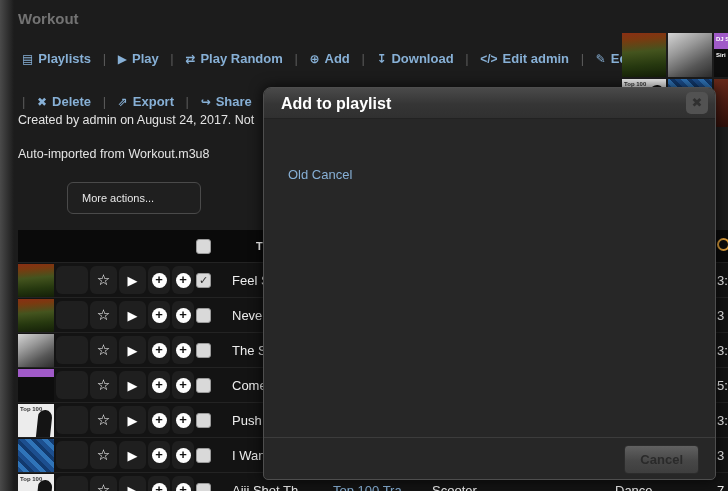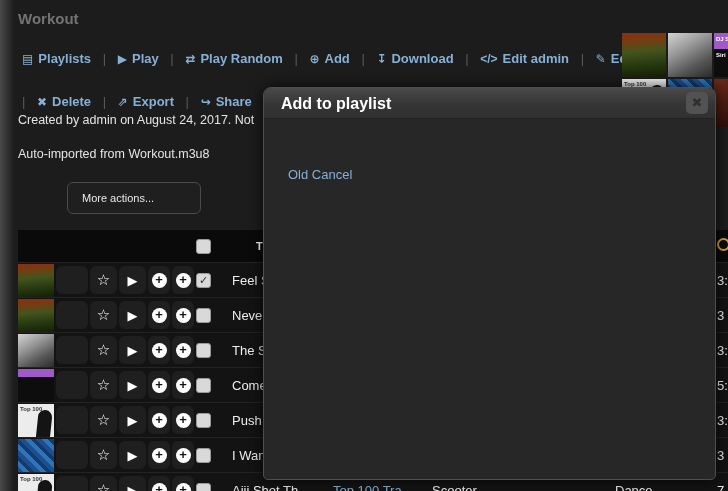--- a/index.html
+++ b/index.html
@@ -280,15 +280,18 @@
   </div>
 
   <div class="modal">
     <div class="modal-header">
       <span class="modal-title">Add to playlist</span>
       <button class="modal-close">✖</button>
     </div>
     <div class="modal-body">
       <div class="modal-playlist-link">Old Cancel</div>
     </div>
+    <div class="modal-footer">
+      <button class="cancel-btn">Cancel</button>
+    </div>
   </div>
 
 </div>
 
 </body></html>

